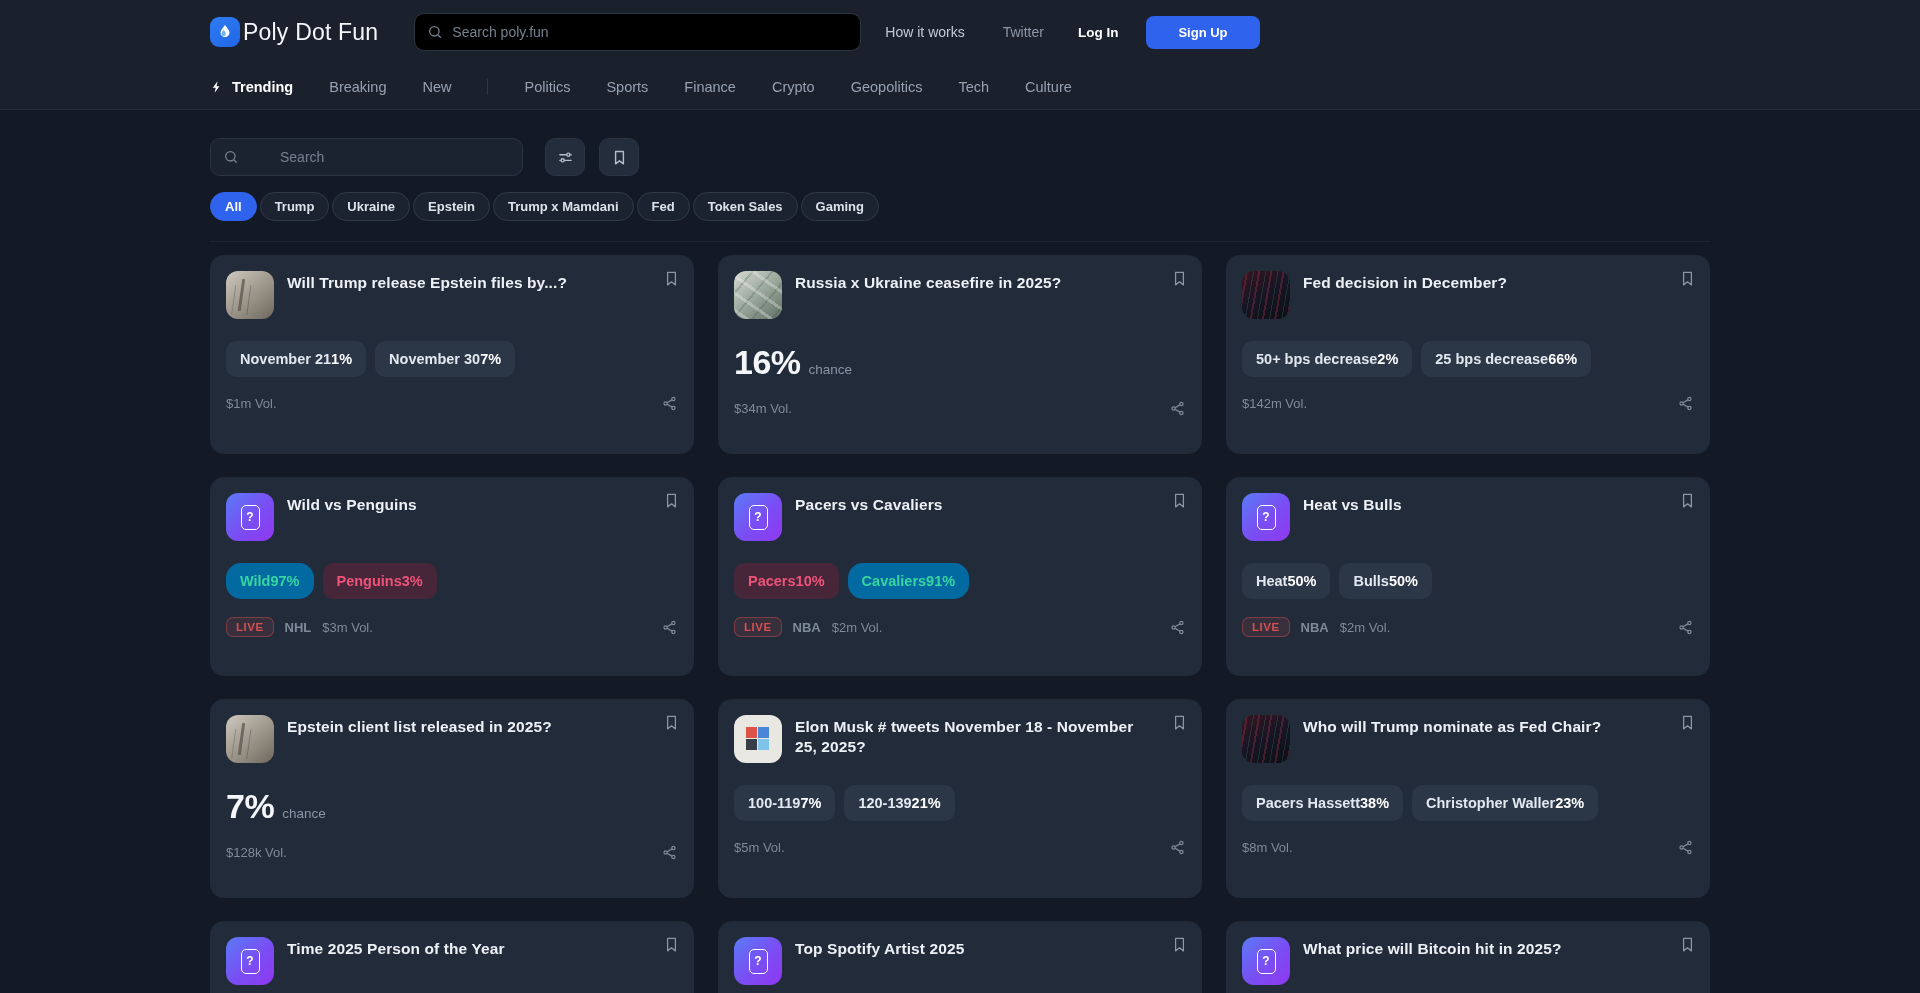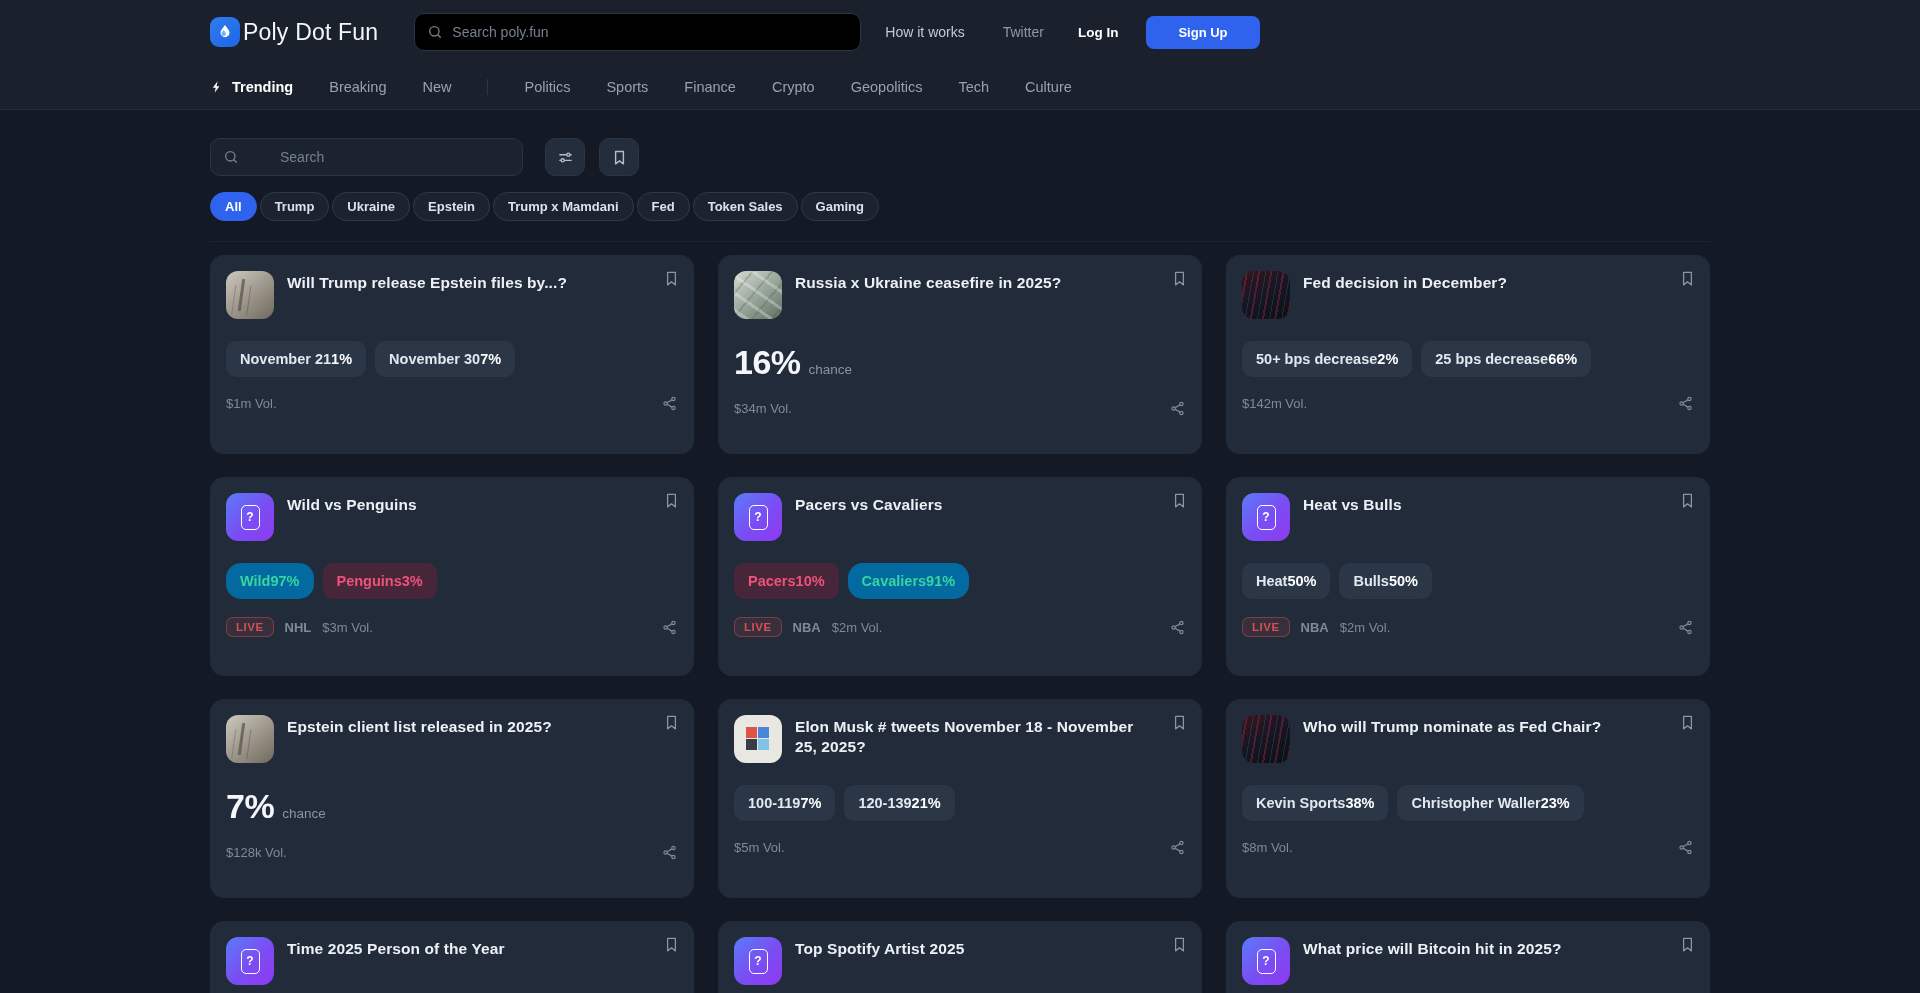--- a/index.html
+++ b/index.html
@@ -500,21 +500,21 @@
         
       </div>
       <h3 class="card-title">Who will Trump nominate as Fed Chair?</h3>
     </div>
     <svg class="bookmark" viewBox="0 0 24 24" fill="none" stroke="currentColor" stroke-width="1.8" stroke-linejoin="round">
       <path d="M6.5 3.5h11V21L12 16.7 6.5 21V3.5z"></path>
     </svg>
 
     <div class="options">
           <div class="option tone-neutral">
-            <span class="option-label">Kevin Sports</span>
+            <span class="option-label">Pacers Hassett</span>
             <span class="option-value">38%</span>
           </div>
           <div class="option tone-neutral">
             <span class="option-label">Christopher Waller</span>
             <span class="option-value">23%</span>
           </div>
         </div>
     <div class="card-footer">
 
       <span class="volume">$8m Vol.</span>

